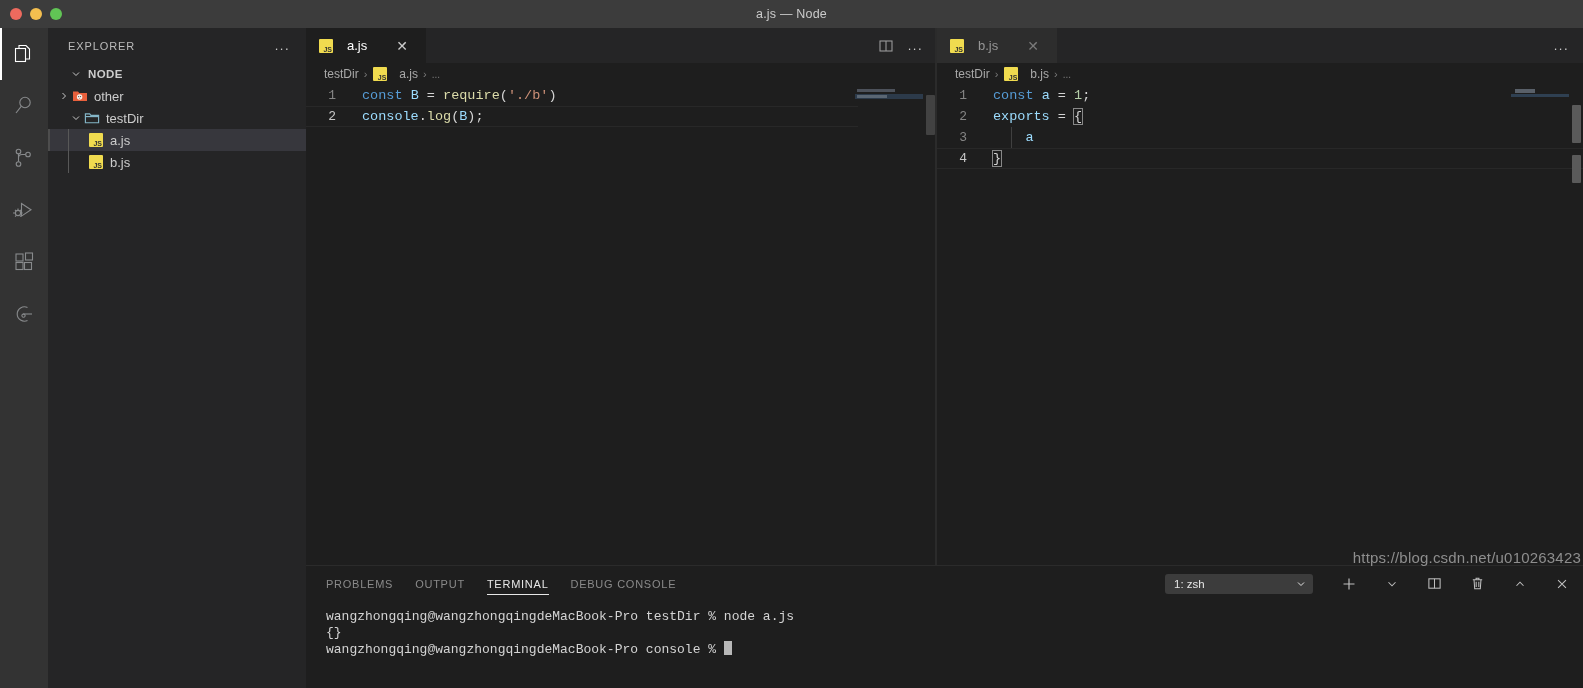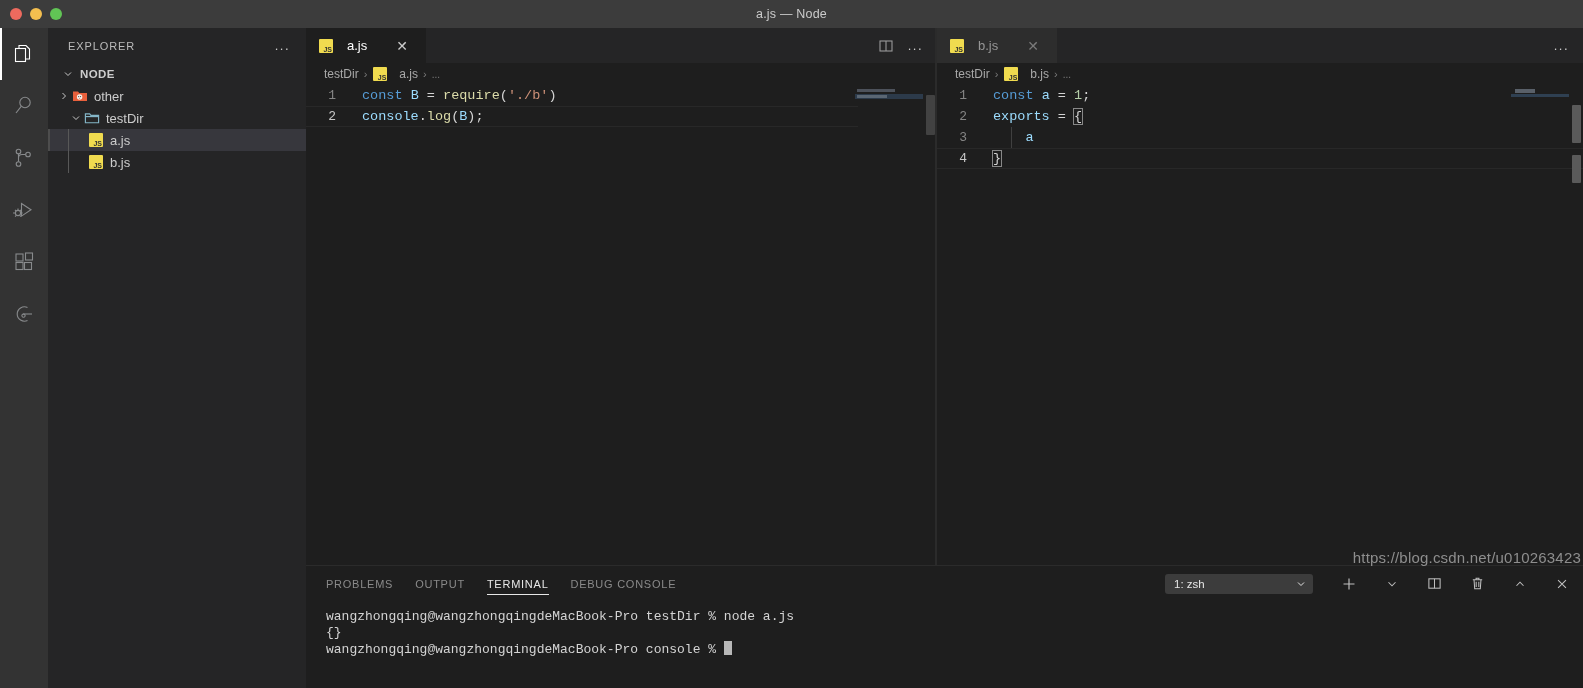--- a/index.html
+++ b/index.html
@@ -45,21 +45,21 @@
     position: absolute; top: 28px; left: 48px; width: 258px; height: 660px;
     background: #252526; color: #cccccc;
   }
   .sidebar-header {
     height: 35px; display: flex; align-items: center; justify-content: space-between;
     padding: 0 16px 0 20px;
   }
   .sidebar-title { font-size: 11px; letter-spacing: .9px; color: #bbbbbb; }
   .sb-dots { color: #cccccc; font-size: 13px; letter-spacing: 1.5px; line-height: 8px; }
   .tree-root {
-    height: 22px; display: flex; align-items: center; gap: 4px; padding-left: 12px;
+    height: 22px; display: flex; align-items: center; gap: 4px; padding-left: 20px;
     font-size: 11.5px; font-weight: bold; letter-spacing: .4px; color: #cccccc;
   }
   .row {
     height: 22px; display: flex; align-items: center; font-size: 13px; color: #cccccc;
     position: relative;
   }
   .row.selected { background: #37373d; }
   .row.selected::after {
     content: ""; position: absolute; left: 0; top: 0; bottom: 0; width: 2px; background: #4d4d4d;
   }

